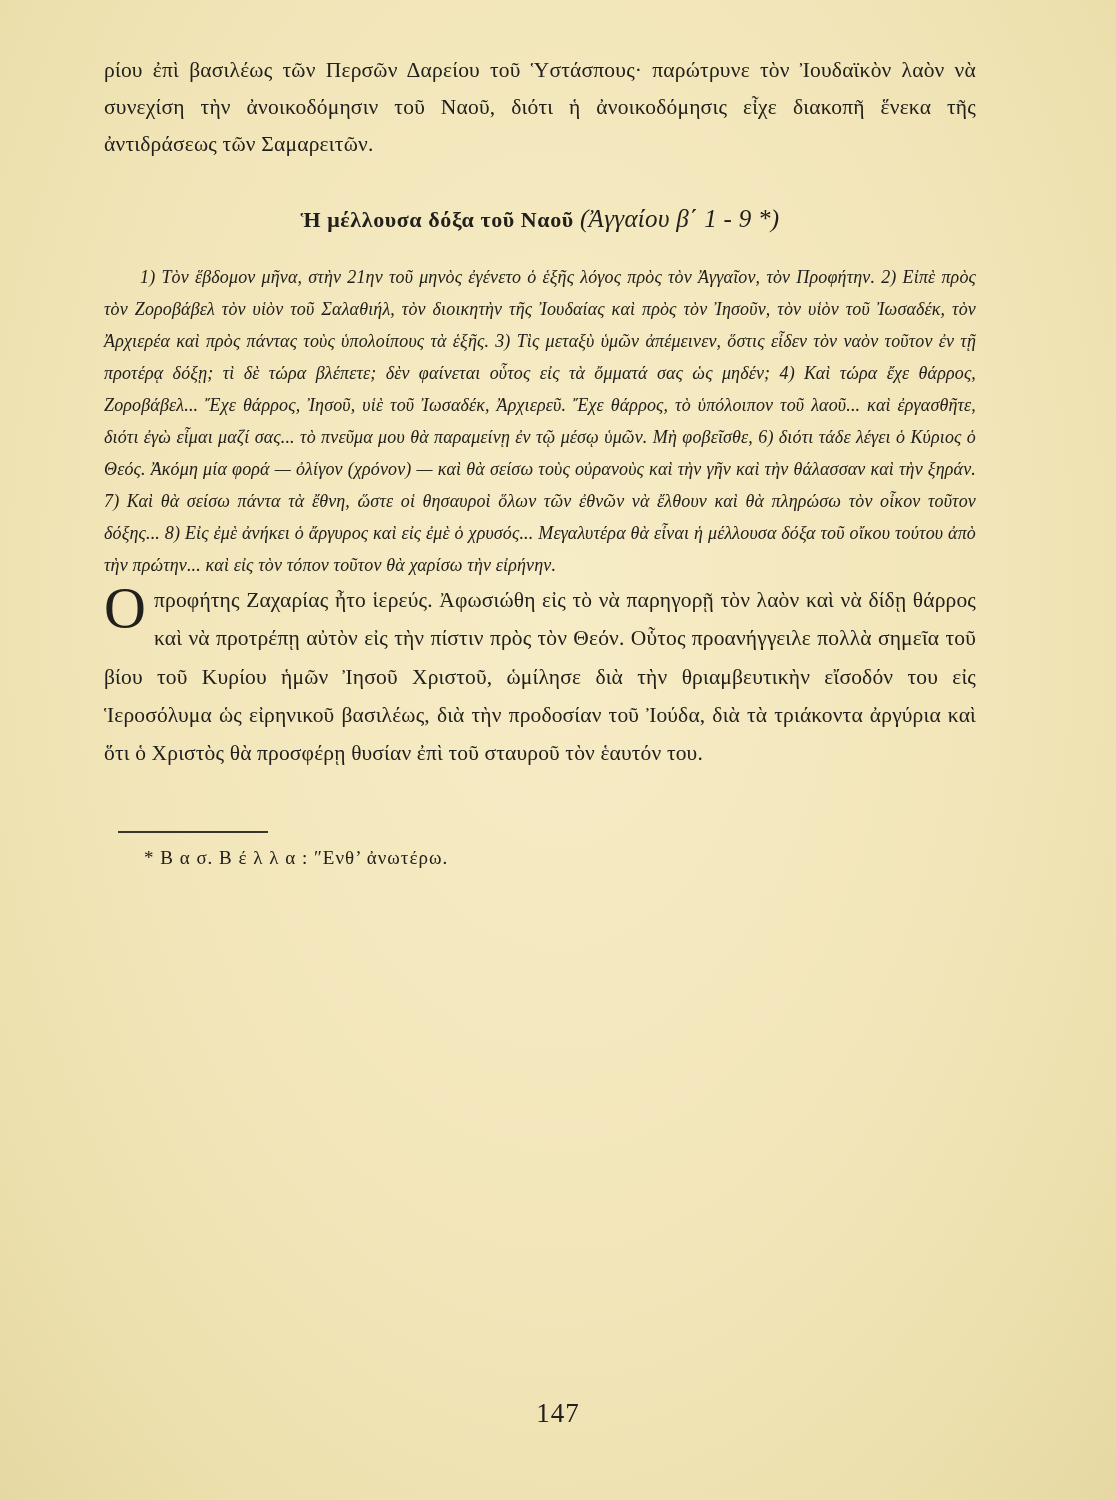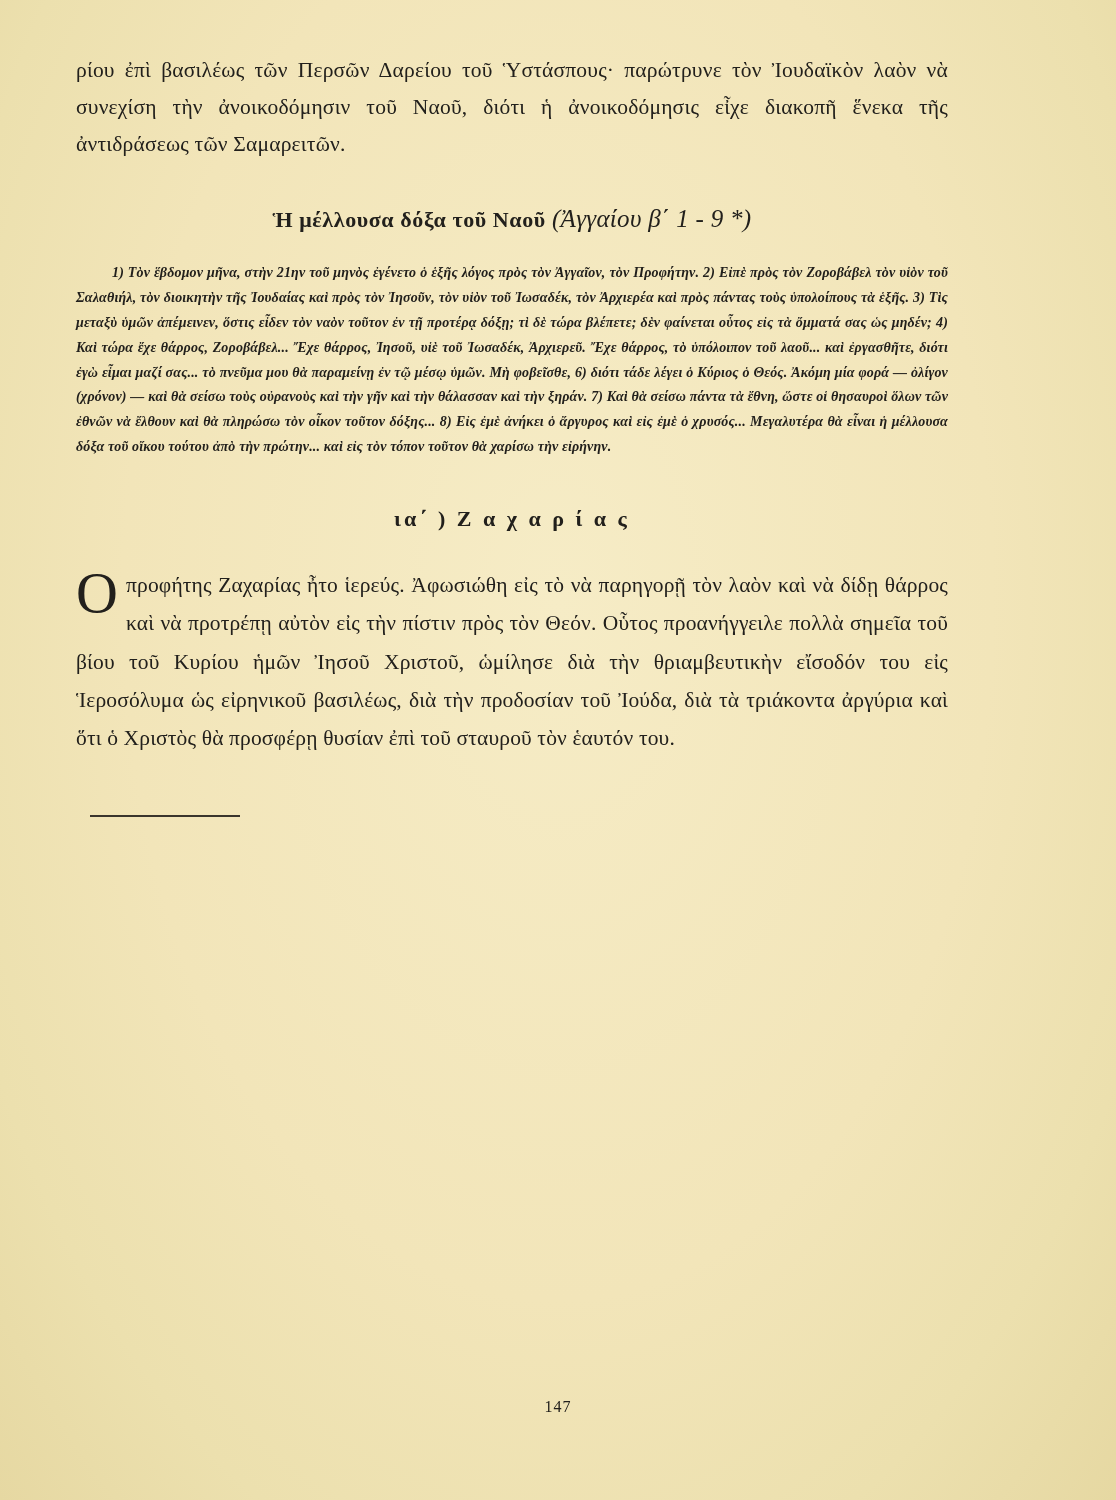--- a/index.html
+++ b/index.html
@@ -18,21 +18,21 @@
   .page {
     position: absolute;
     left: 0; top: 0;
     width: 1116px;
     height: 1500px;
     background:
       radial-gradient(ellipse at 50% 40%, #f6ecc6 0%, #f2e5b9 55%, #ece0ae 80%, #e6d8a2 100%);
   }
   .content {
     position: absolute;
-    left: 76px;
+    left: 104px;
     top: 52px;
     width: 872px;
   }
   p {
     margin: 0;
   }
   .para-intro {
     font-size: 21.5px;
     line-height: 1.72;
     text-align: justify;
@@ -53,26 +53,25 @@
     letter-spacing: 0.6px;
   }
   .heading .ref {
     font-weight: normal;
     font-style: italic;
     font-size: 25px;
     letter-spacing: 0.3px;
   }
   .scripture {
     font-style: italic;
-    font-size: 14px;
+    font-size: 18px;
     line-height: 1.78;
     text-align: justify;
     text-indent: 36px;
     letter-spacing: 0.15px;
-    font-weight: bold;
   }
   .subheading {
     margin-top: 46px;
     margin-bottom: 34px;
     text-align: center;
     font-size: 22px;
     font-weight: bold;
     letter-spacing: 3px;
   }
   .body-text {
@@ -100,45 +99,45 @@
     margin-left: 40px;
     font-size: 19px;
     letter-spacing: 1px;
   }
   .page-number {
     position: absolute;
     top: 1398px;
     left: 0;
     width: 1116px;
     text-align: center;
-    font-size: 16px;
+    font-size: 27px;
     letter-spacing: 1px;
   }
 </style>
 </head>
 <body>
 
 <div class="page">
   <div class="content">
 
     <p class="para-intro">
       <span>ρίου ἐπὶ βασιλέως τῶν Περσῶν Δαρείου τοῦ Ὑστάσπους· παρώτρυνε τὸν Ἰουδαϊκὸν λαὸν νὰ συνεχίση τὴν ἀνοικοδόμησιν τοῦ Ναοῦ, διότι ἡ ἀνοικοδόμησις εἶχε διακοπῆ ἕνεκα τῆς ἀντιδράσεως τῶν Σαμαρειτῶν.</span>
     </p>
 
     <p class="heading">
       <span>Ἡ μέλλουσα δόξα τοῦ Ναοῦ</span>
       <span class="ref">(Ἀγγαίου β΄ 1 - 9 *)</span>
     </p>
 
     <p class="scripture">1) Τὸν ἕβδομον μῆνα, στὴν 21ην τοῦ μηνὸς ἐγένετο ὁ ἑξῆς λόγος πρὸς τὸν Ἀγγαῖον, τὸν Προφήτην. 2) Εἰπὲ πρὸς τὸν Ζοροβάβελ τὸν υἱὸν τοῦ Σαλαθιήλ, τὸν διοικητὴν τῆς Ἰουδαίας καὶ πρὸς τὸν Ἰησοῦν, τὸν υἱὸν τοῦ Ἰωσαδέκ, τὸν Ἀρχιερέα καὶ πρὸς πάντας τοὺς ὑπολοίπους τὰ ἑξῆς. 3) Τὶς μεταξὺ ὑμῶν ἀπέμεινεν, ὅστις εἶδεν τὸν ναὸν τοῦτον ἐν τῇ προτέρᾳ δόξῃ; τὶ δὲ τώρα βλέπετε; δὲν φαίνεται οὗτος εἰς τὰ ὄμματά σας ὡς μηδέν; 4) Καὶ τώρα ἔχε θάρρος, Ζοροβάβελ... Ἔχε θάρρος, Ἰησοῦ, υἱὲ τοῦ Ἰωσαδέκ, Ἀρχιερεῦ. Ἔχε θάρρος, τὸ ὑπόλοιπον τοῦ λαοῦ... καὶ ἐργασθῆτε, διότι ἐγὼ εἶμαι μαζί σας... τὸ πνεῦμα μου θὰ παραμείνῃ ἐν τῷ μέσῳ ὑμῶν. Μὴ φοβεῖσθε, 6) διότι τάδε λέγει ὁ Κύριος ὁ Θεός. Ἀκόμη μία φορά — ὀλίγον (χρόνον) — καὶ θὰ σείσω τοὺς οὐρανοὺς καὶ τὴν γῆν καὶ τὴν θάλασσαν καὶ τὴν ξηράν. 7) Καὶ θὰ σείσω πάντα τὰ ἔθνη, ὥστε οἱ θησαυροὶ ὅλων τῶν ἐθνῶν νὰ ἔλθουν καὶ θὰ πληρώσω τὸν οἶκον τοῦτον δόξης... 8) Εἰς ἐμὲ ἀνήκει ὁ ἄργυρος καὶ εἰς ἐμὲ ὁ χρυσός... Μεγαλυτέρα θὰ εἶναι ἡ μέλλουσα δόξα τοῦ οἴκου τούτου ἀπὸ τὴν πρώτην... καὶ εἰς τὸν τόπον τοῦτον θὰ χαρίσω τὴν εἰρήνην.</p>
 
-    <p class="subheading">ια΄ ) Ζ α χ α ρ ί α ς</p>
 
     <p class="body-text">
       <span class="dropcap">Ο</span><span>προφήτης Ζαχαρίας ἦτο ἱερεύς. Ἀφωσιώθη εἰς τὸ νὰ παρηγορῇ τὸν λαὸν καὶ νὰ δίδῃ θάρρος καὶ νὰ προτρέπῃ αὐτὸν εἰς τὴν πίστιν πρὸς τὸν Θεόν. Οὗτος προανήγγειλε πολλὰ σημεῖα τοῦ βίου τοῦ Κυρίου ἡμῶν Ἰησοῦ Χριστοῦ, ὡμίλησε διὰ τὴν θριαμβευτικὴν εἴσοδόν του εἰς Ἱεροσόλυμα ὡς εἰρηνικοῦ βασιλέως, διὰ τὴν προδοσίαν τοῦ Ἰούδα, διὰ τὰ τριάκοντα ἀργύρια καὶ ὅτι ὁ Χριστὸς θὰ προσφέρῃ θυσίαν ἐπὶ τοῦ σταυροῦ τὸν ἑαυτόν του.</span>
     </p>
 
     <div class="footnote-rule"></div>
+    <p class="footnote">* Β α σ.  Β έ λ λ α :  ″Ενθ’ ἀνωτέρω.</p>
 
   </div>
 
   <div class="page-number">147</div>
 </div>
 
 </body></html>

